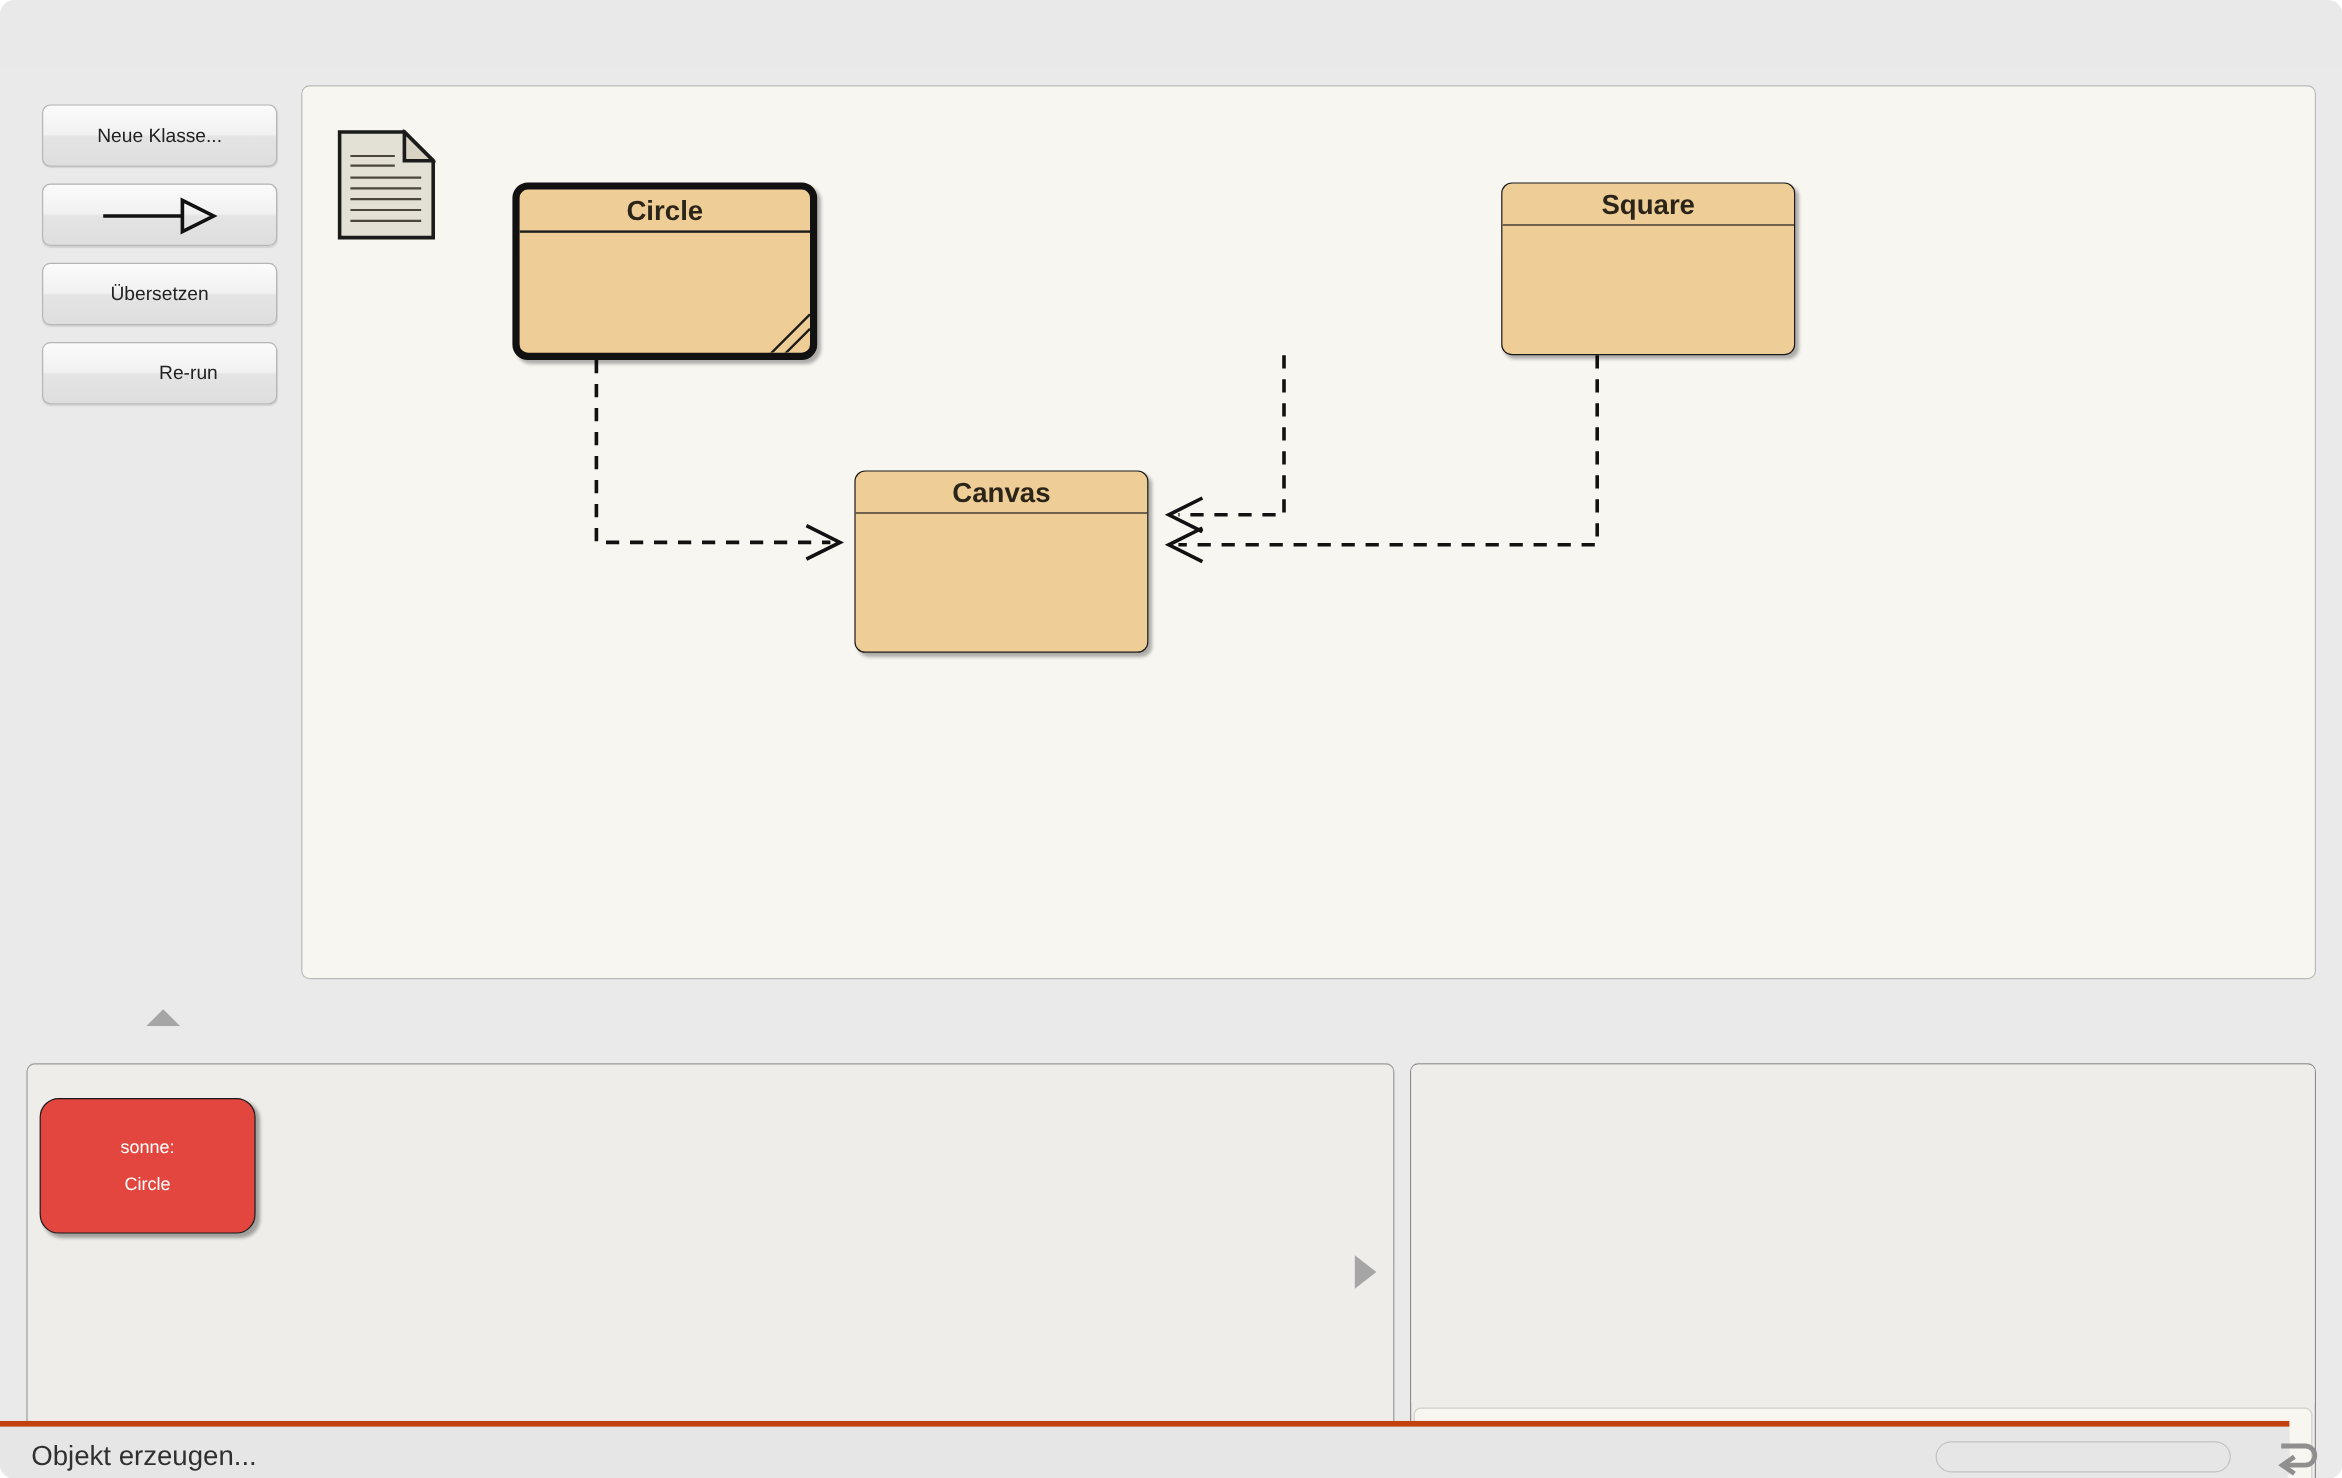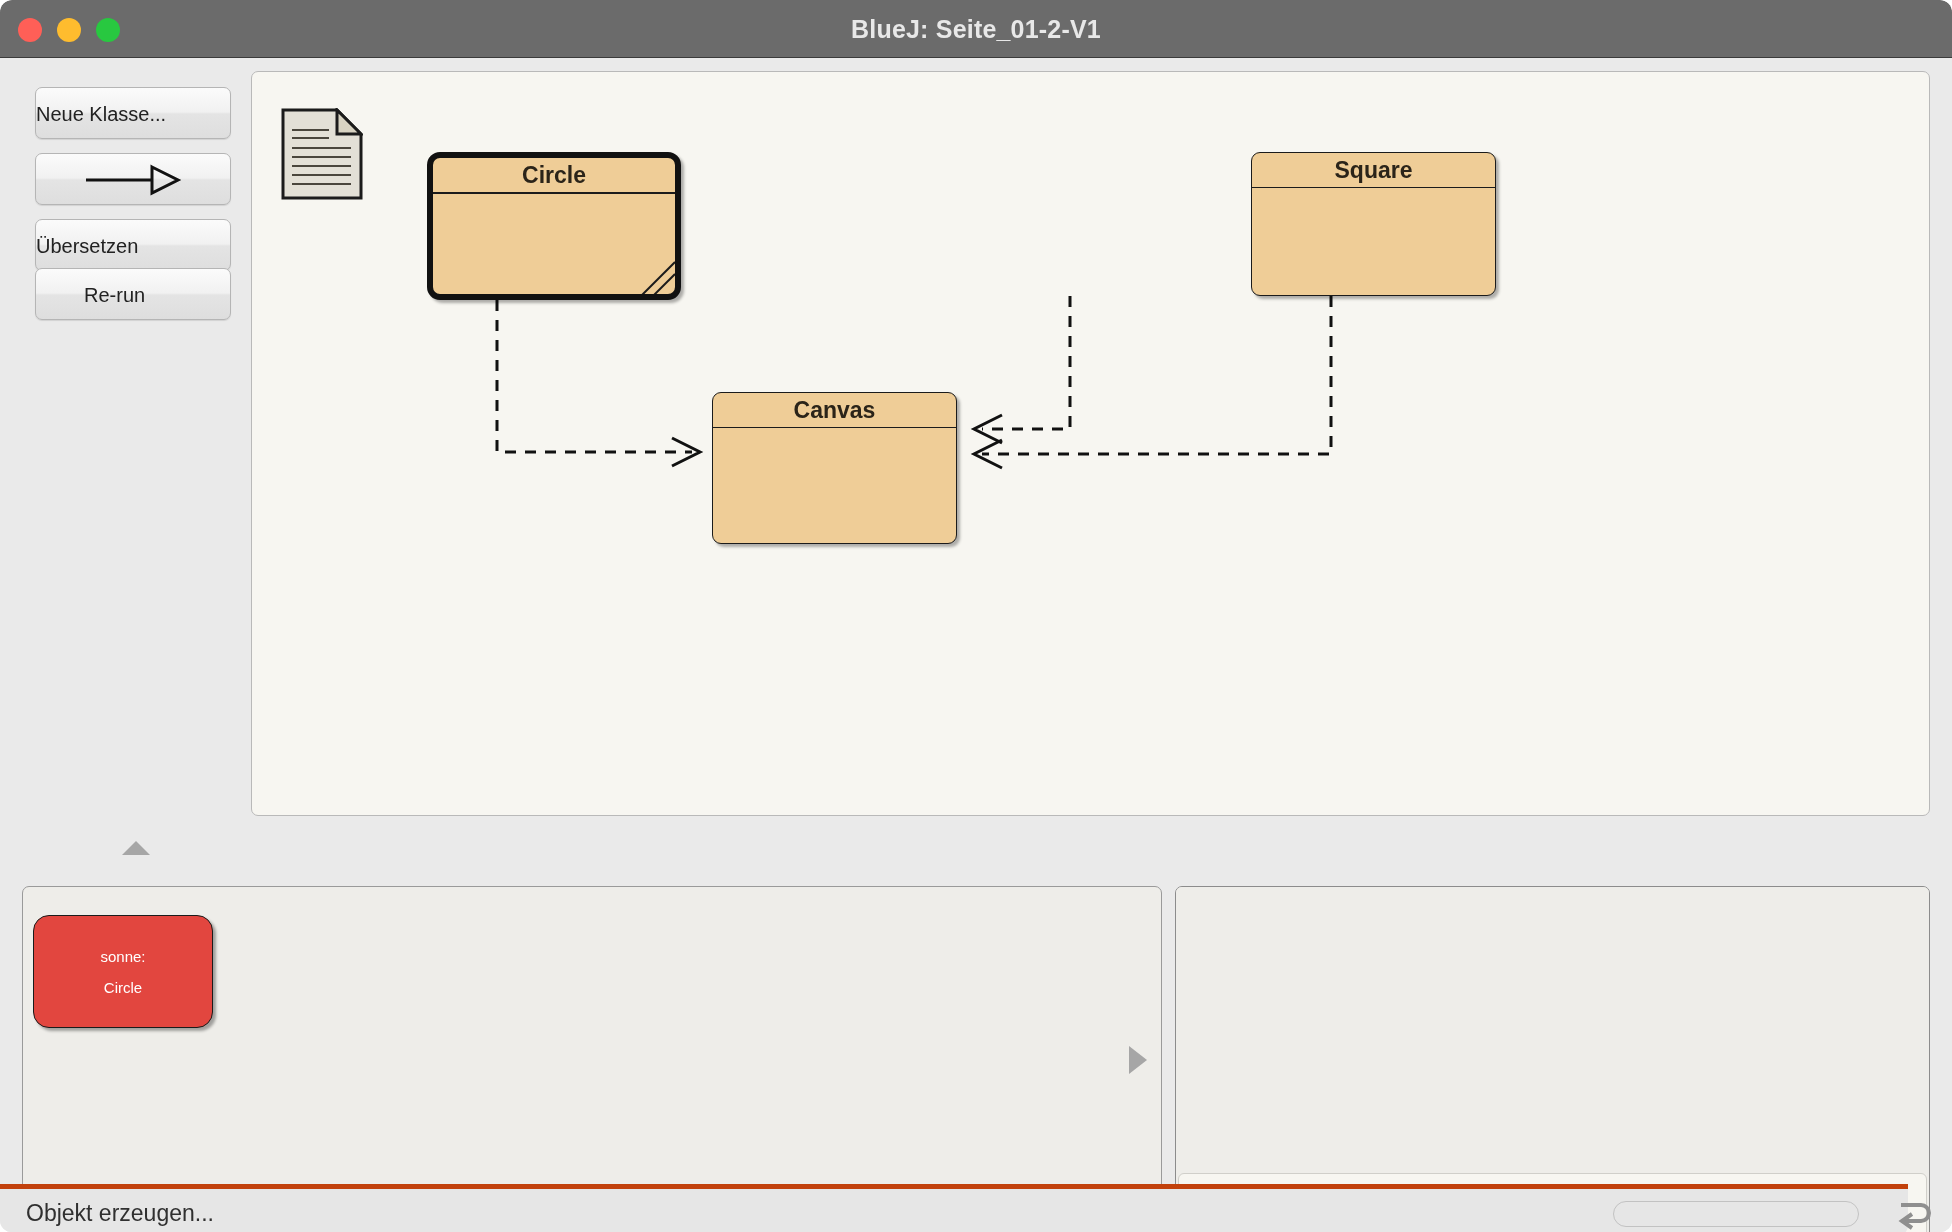--- a/index.html
+++ b/index.html
@@ -72,31 +72,32 @@
   }
   .tb-button {
     position: absolute;
     left: 35px;
     width: 196px;
     height: 52px;
     border: 1px solid #b5b5b5;
     border-radius: 7px;
     background: linear-gradient(180deg, #fbfbfb 0%, #f1f1f1 48%, #e4e4e4 52%, #dedede 100%);
     box-shadow: 0 1px 1px rgba(0,0,0,0.10);
-    font-size: 20px;
+    font-size: 16px;
     color: #222;
+    text-align: center;
     line-height: 52px;
     box-sizing: border-box;
     cursor: pointer;
     white-space: nowrap;
   }
   #btn-new-class { top: 29px; }
   #btn-arrow     { top: 95px; }
   #btn-compile   { top: 161px; }
-  #btn-rerun     { top: 210px; padding-left: 48px; }
+  #btn-rerun     { top: 227px; padding-left: 48px; }
   #btn-arrow svg { display: block; margin: 0 auto; }
 
   #collapse-triangle {
     position: absolute;
     left: 122px;
     top: 783px;
     width: 0; height: 0;
     border-left: 14px solid transparent;
     border-right: 14px solid transparent;
     border-bottom: 14px solid #a6a6a6;
@@ -281,26 +282,20 @@
     width: 40px;
     height: 40px;
     cursor: pointer;
   }
 </style>
 </head>
 <body>
 
 <div id="app">
 
-  <div id="titlebar">
-    <div class="traffic" id="tl-close"></div>
-    <div class="traffic" id="tl-min"></div>
-    <div class="traffic" id="tl-max"></div>
-    <div id="window-title">BlueJ:  Seite_01-2-V1</div>
-  </div>
 
   <div id="body">
 
     <div id="toolbar">
 
       <div class="tb-button" id="btn-new-class">Neue Klasse...</div>
 
       <div class="tb-button" id="btn-arrow">
         <svg width="110" height="52" viewBox="0 0 110 52">
           <line x1="8" y1="26" x2="74" y2="26" stroke="#111" stroke-width="3"></line>

